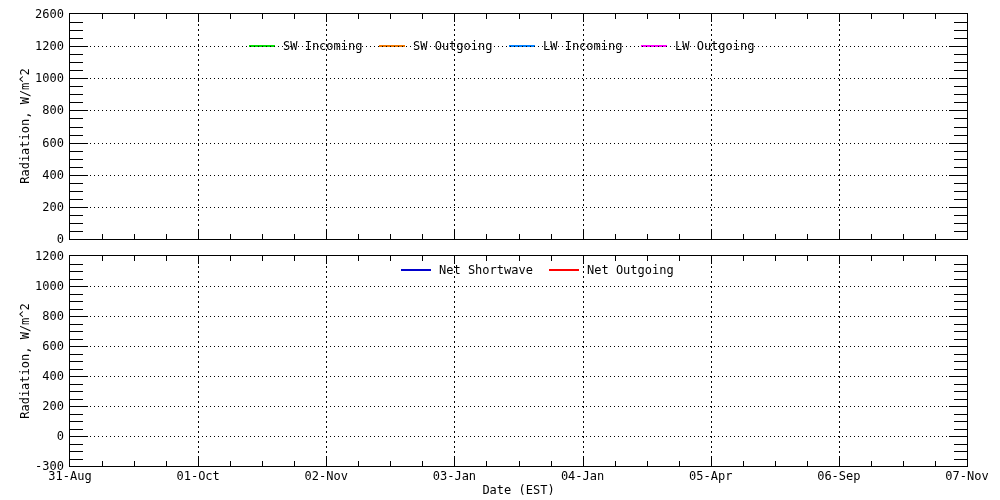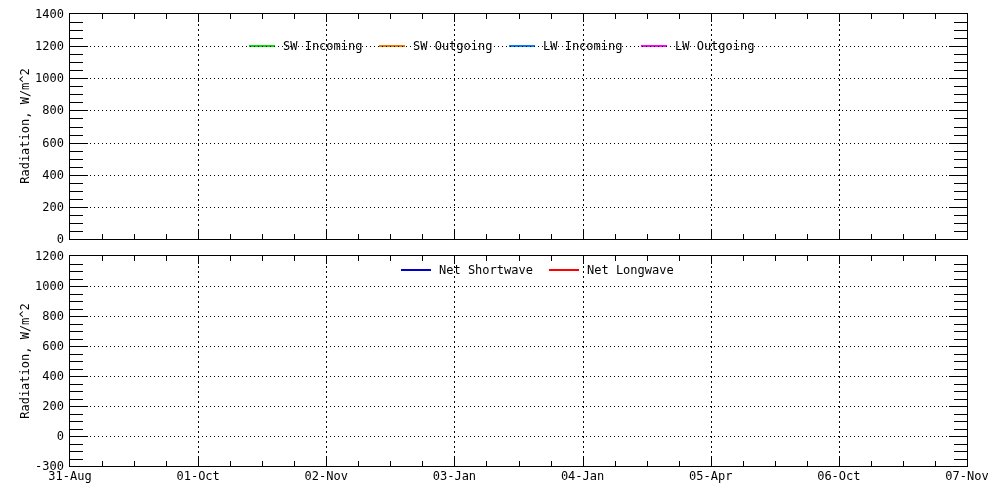--- a/index.html
+++ b/index.html
@@ -186,21 +186,21 @@
       <div class="tk" style="top: 0px; left: 864.964px; width: 1px; height: 5px;"></div>
     </div>
 
   <div class="panel panel-bottom">
     <div class="legend-item" style="left:331px;top:8px">
       <span class="swatch sw-bot" style="background-color: rgb(0, 0, 204);"></span>
       <span class="legend-label">Net Shortwave</span>
     </div>
     <div class="legend-item" style="left:479px;top:8px">
       <span class="swatch sw-bot" style="background-color: rgb(255, 0, 0);"></span>
-      <span class="legend-label">Net Longwave</span>
+      <span class="legend-label">Net Outgoing</span>
     </div>
   <div class="tk" style="left: 0px; top: 202.5px; width: 13px; height: 1px;"></div>
       <div class="tk" style="right: 0px; top: 202.5px; width: 13px; height: 1px;"></div>
       <div class="tk" style="left: 0px; top: 195px; width: 13px; height: 1px;"></div>
       <div class="tk" style="right: 0px; top: 195px; width: 13px; height: 1px;"></div>
       <div class="tk" style="left: 0px; top: 187.5px; width: 13px; height: 1px;"></div>
       <div class="tk" style="right: 0px; top: 187.5px; width: 13px; height: 1px;"></div>
       <div class="grid-h" style="top: 180px;"></div>
       <div class="tk" style="left: 0px; top: 180px; width: 18px; height: 1px;"></div>
       <div class="tk" style="right: 0px; top: 180px; width: 18px; height: 1px;"></div>
@@ -317,38 +317,39 @@
       <div class="tk" style="top: 0px; left: 864.964px; width: 1px; height: 5px;"></div>
     </div>
 
   <div class="ylabel-anchor" style="top:126px">
     <span>Radiation, W/m^2</span>
   </div>
   <div class="ylabel-anchor" style="top:361px">
     <span>Radiation, W/m^2</span>
   </div>
 
+  <div class="x-caption">Date (EST)</div>
 
 <div class="ytl" style="left: 14px; top: 234px;">0</div>
     <div class="ytl" style="left: 14px; top: 201.857px;">200</div>
     <div class="ytl" style="left: 14px; top: 169.714px;">400</div>
     <div class="ytl" style="left: 14px; top: 137.571px;">600</div>
     <div class="ytl" style="left: 14px; top: 105.429px;">800</div>
     <div class="ytl" style="left: 14px; top: 73.2857px;">1000</div>
     <div class="ytl" style="left: 14px; top: 41.1429px;">1200</div>
-    <div class="ytl" style="left: 14px; top: 9px;">1400</div>
+    <div class="ytl" style="left: 14px; top: 9px;">2600</div>
     <div class="ytl" style="left: 14px; top: 461px;">-300</div>
     <div class="ytl" style="left: 14px; top: 431px;">0</div>
     <div class="ytl" style="left: 14px; top: 401px;">200</div>
     <div class="ytl" style="left: 14px; top: 371px;">400</div>
     <div class="ytl" style="left: 14px; top: 341px;">600</div>
     <div class="ytl" style="left: 14px; top: 311px;">800</div>
     <div class="ytl" style="left: 14px; top: 281px;">1000</div>
     <div class="ytl" style="left: 14px; top: 251px;">1200</div>
     <div class="xtl" style="left: 39px; top: 470px;">31-Aug</div>
     <div class="xtl" style="left: 167.143px; top: 470px;">01-Oct</div>
     <div class="xtl" style="left: 295.286px; top: 470px;">02-Nov</div>
     <div class="xtl" style="left: 423.429px; top: 470px;">03-Jan</div>
     <div class="xtl" style="left: 551.571px; top: 470px;">04-Jan</div>
     <div class="xtl" style="left: 679.714px; top: 470px;">05-Apr</div>
-    <div class="xtl" style="left: 807.857px; top: 470px;">06-Oct</div>
+    <div class="xtl" style="left: 807.857px; top: 470px;">06-Sep</div>
     <div class="xtl" style="left: 936px; top: 470px;">07-Nov</div>
   </div>
 
 </body></html>

